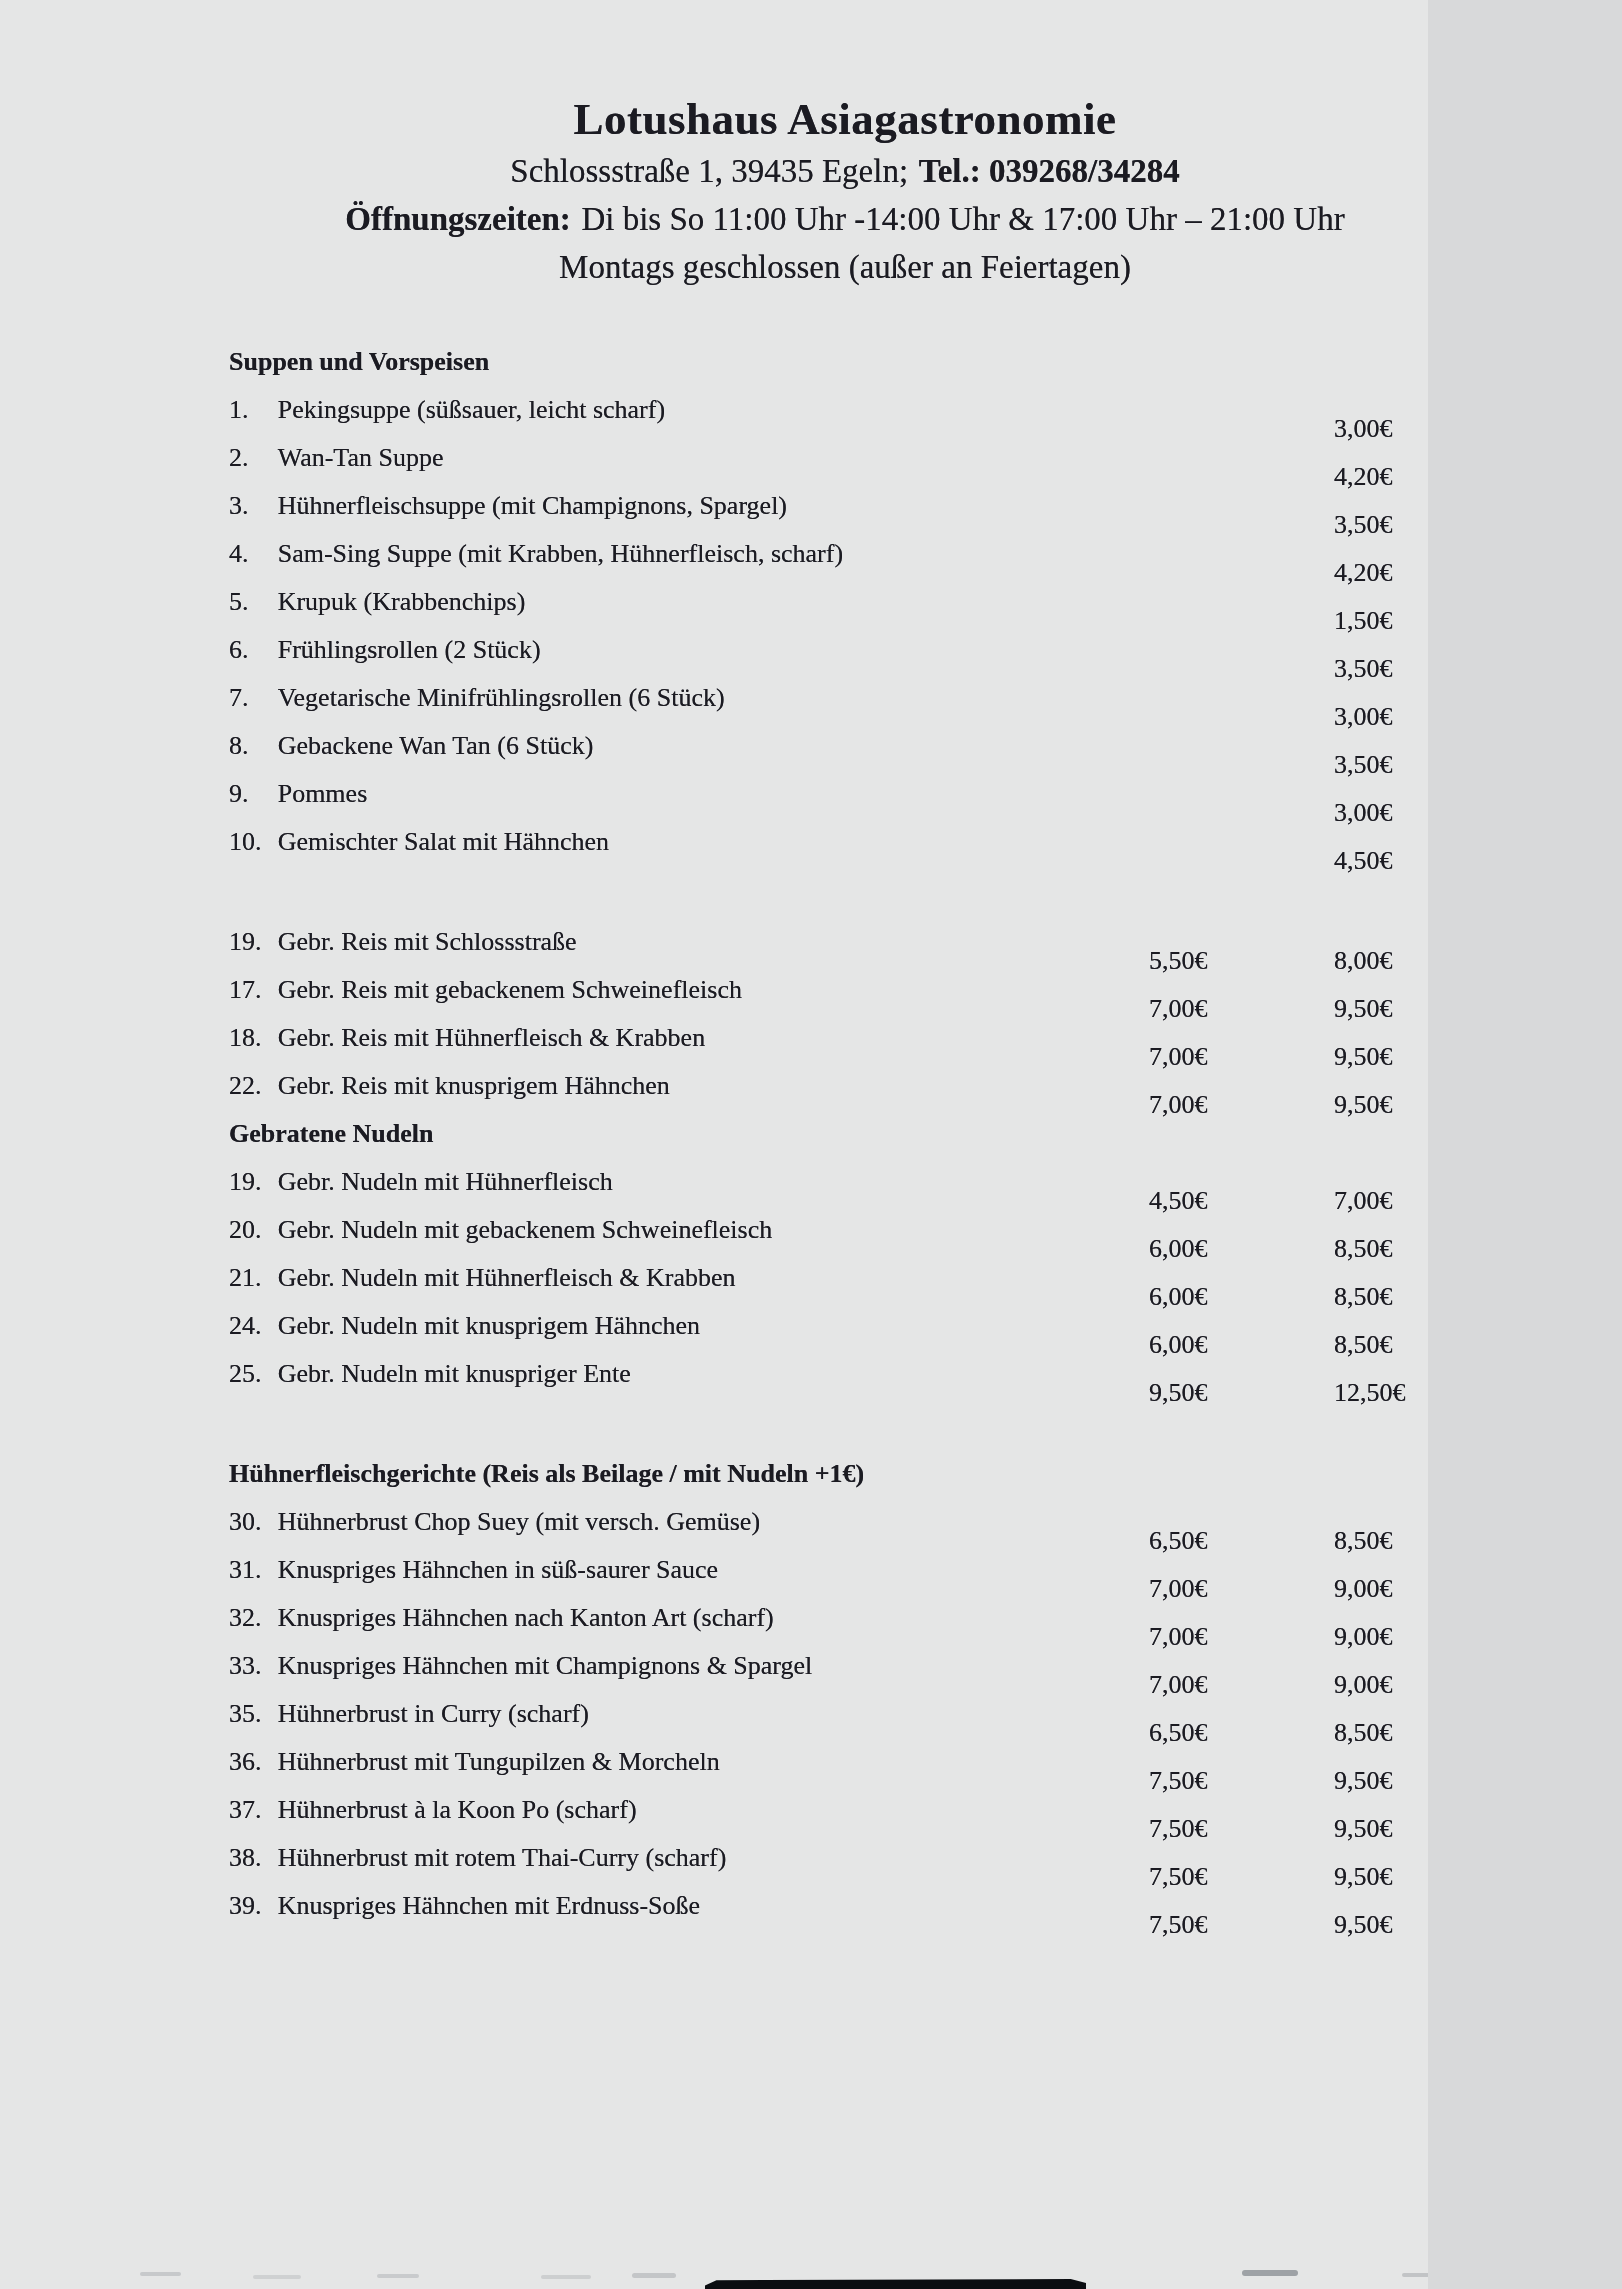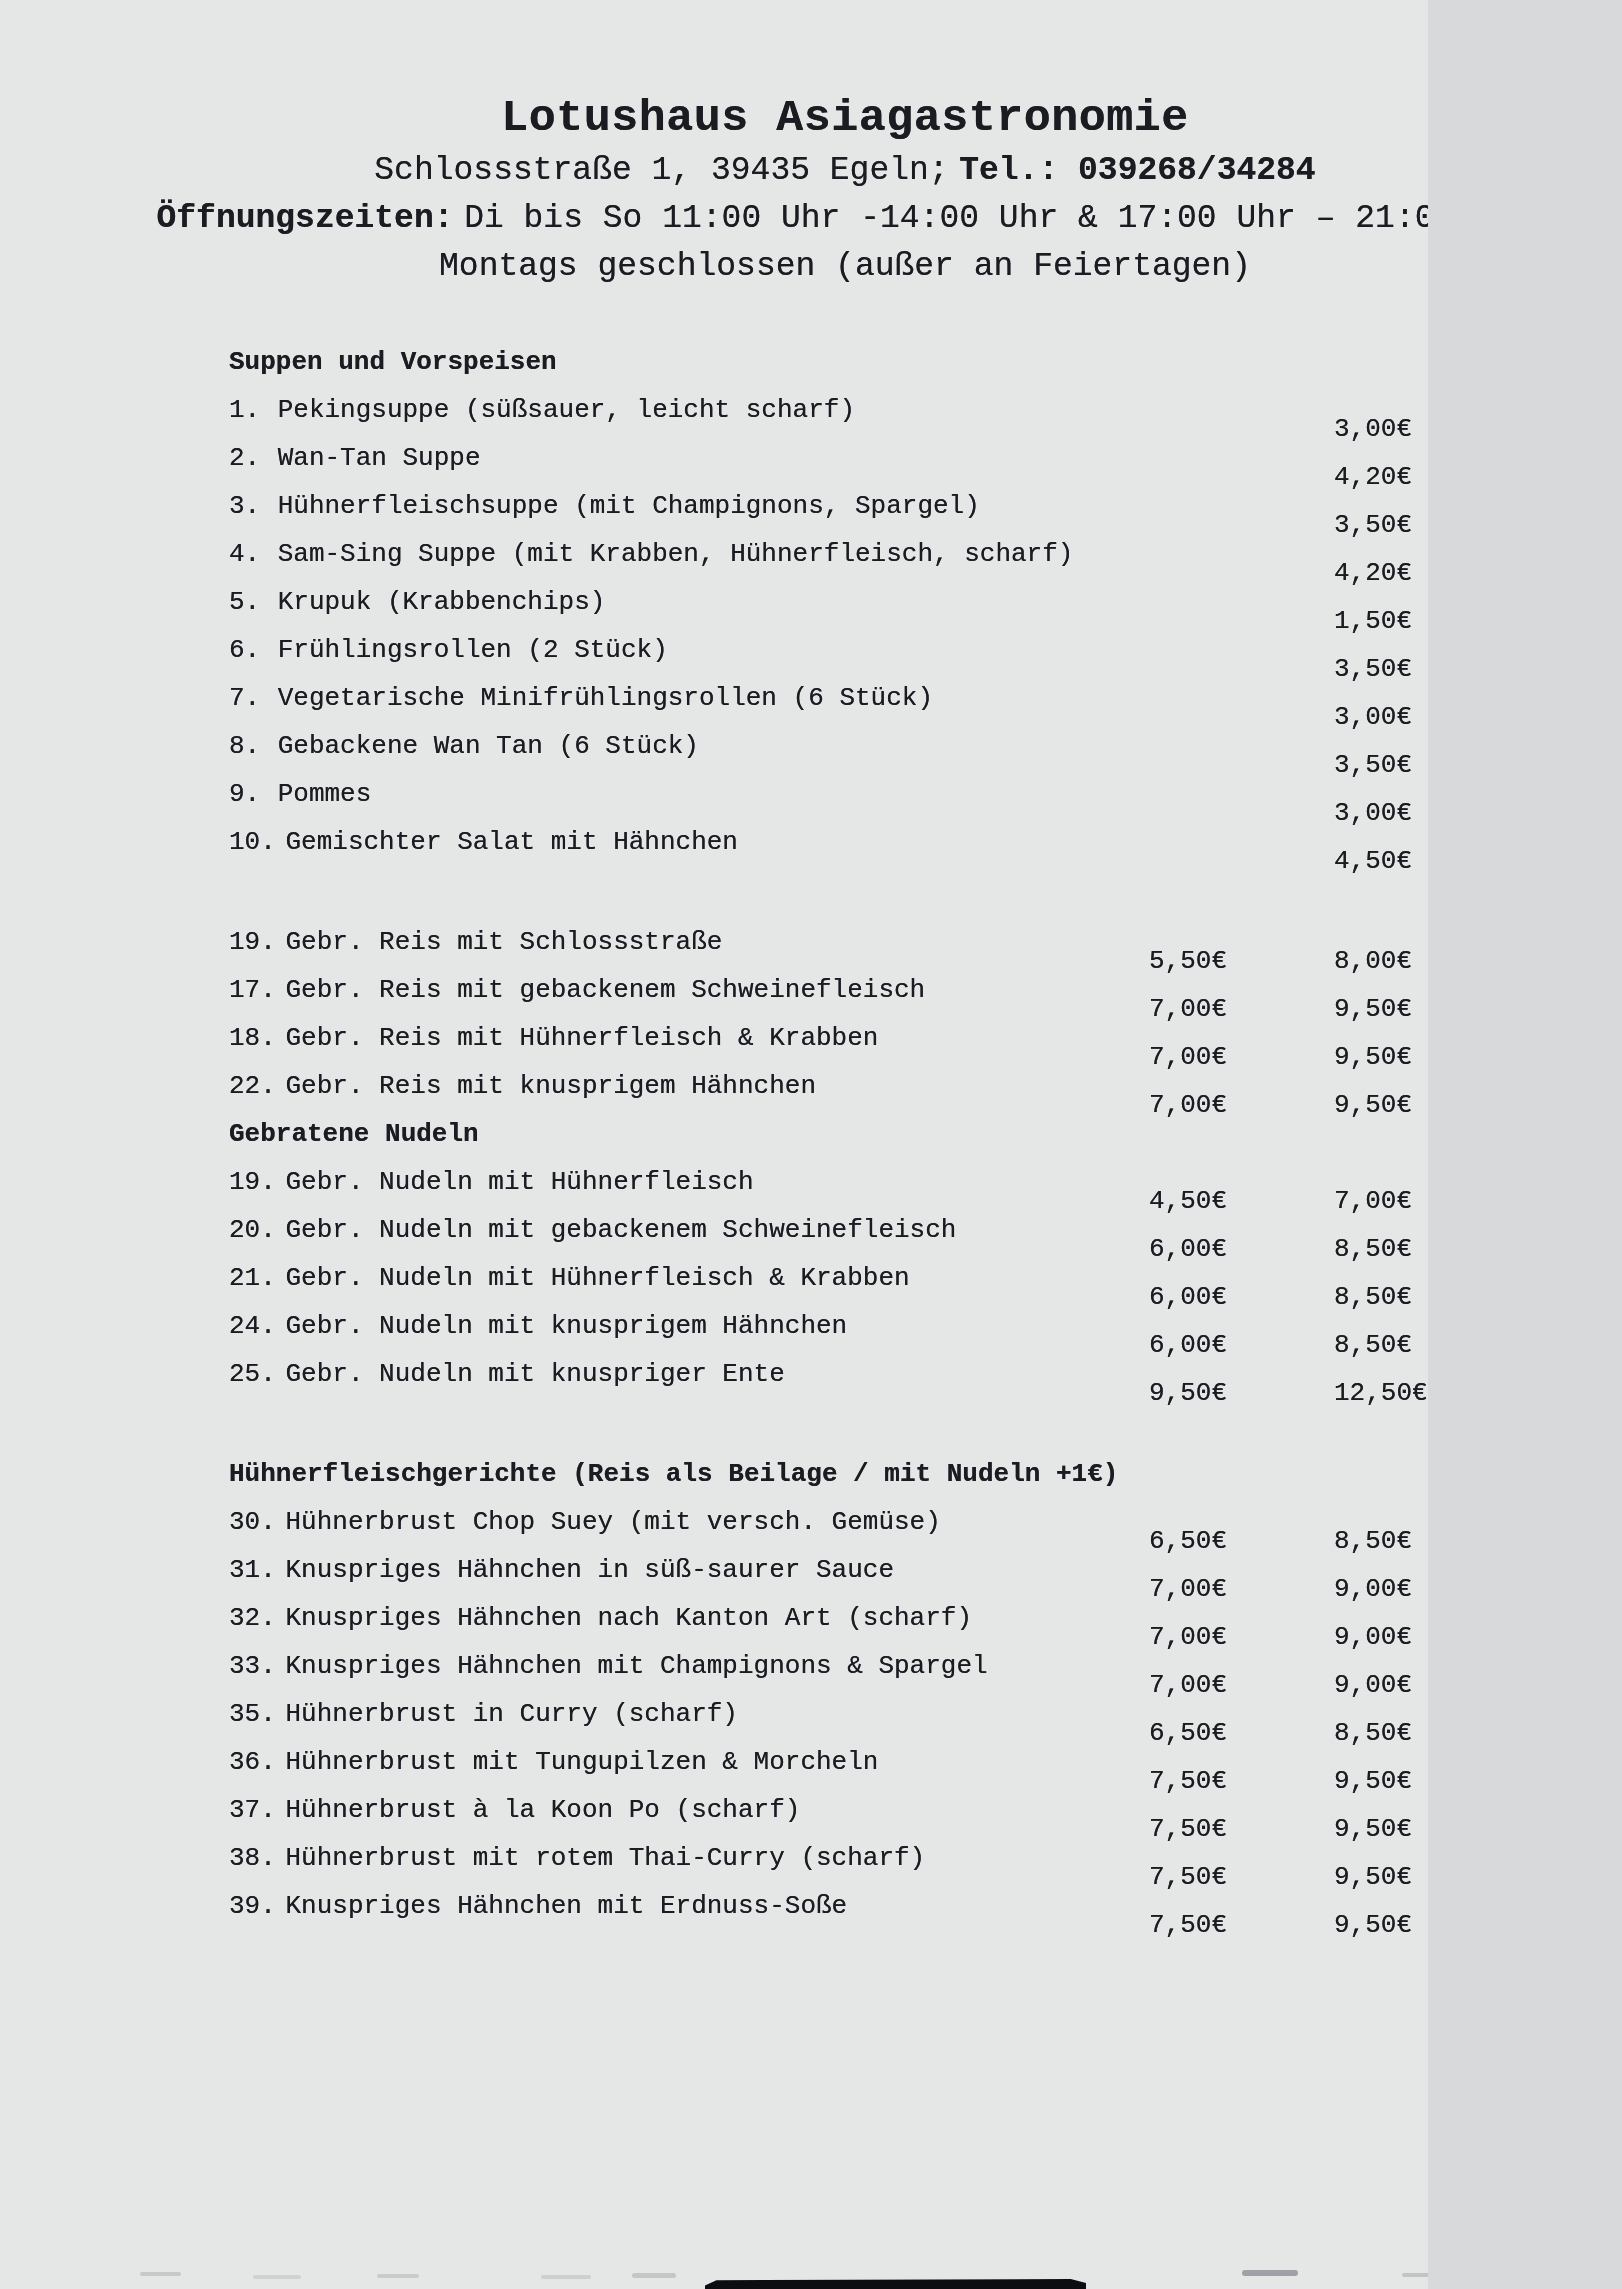--- a/index.html
+++ b/index.html
@@ -1,19 +1,19 @@
 <!DOCTYPE html>
 <html><head>
 <meta charset="utf-8">
 <style>
   html,body{margin:0;padding:0;background:#d8d9da;}
   .page{
     position:relative;width:1428px;height:2289px;overflow:hidden;
     background:var(--paper,#e5e6e6);color:var(--ink,#1b1b22);
-    font-family:Liberation Mono, monospace;
+    font-family:Liberation Serif, serif;
   }
   .scan-text{text-shadow:0 0 0.6px rgba(22,22,32,0.75);}
   .header{position:absolute;top:91px;left:34px;width:1622px;text-align:center;}
   .title{font-size:45px;font-weight:bold;line-height:56px;letter-spacing:0.5px;}
   .hline{font-size:33px;line-height:48px;}
   .b{font-weight:bold;text-align:center;}
   .sp{margin-left:10.6px;}
   .menu{position:absolute;top:338px;left:0;width:1622px;}
   .section{position:relative;}
   .section.gap{margin-top:52px;}

